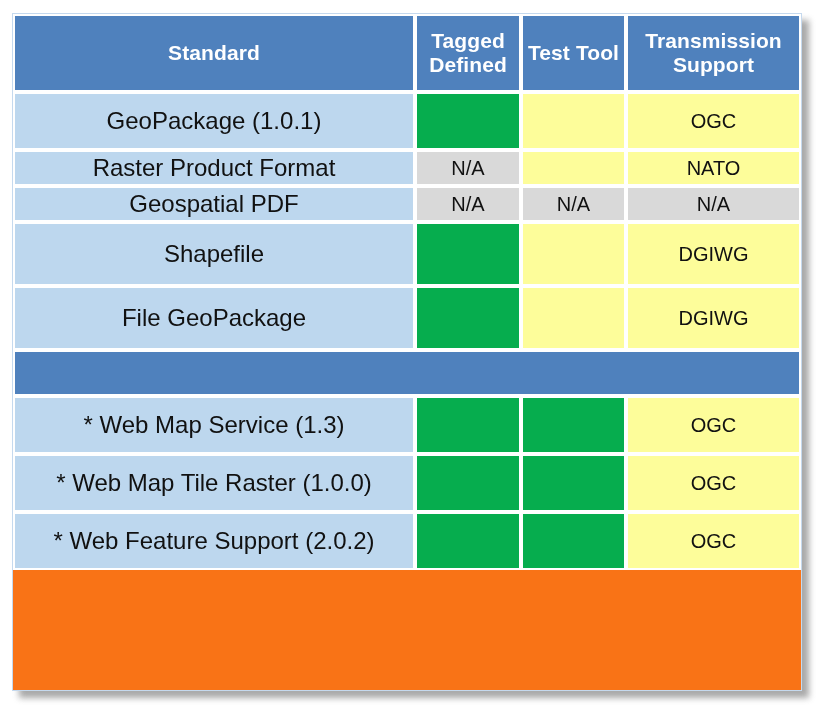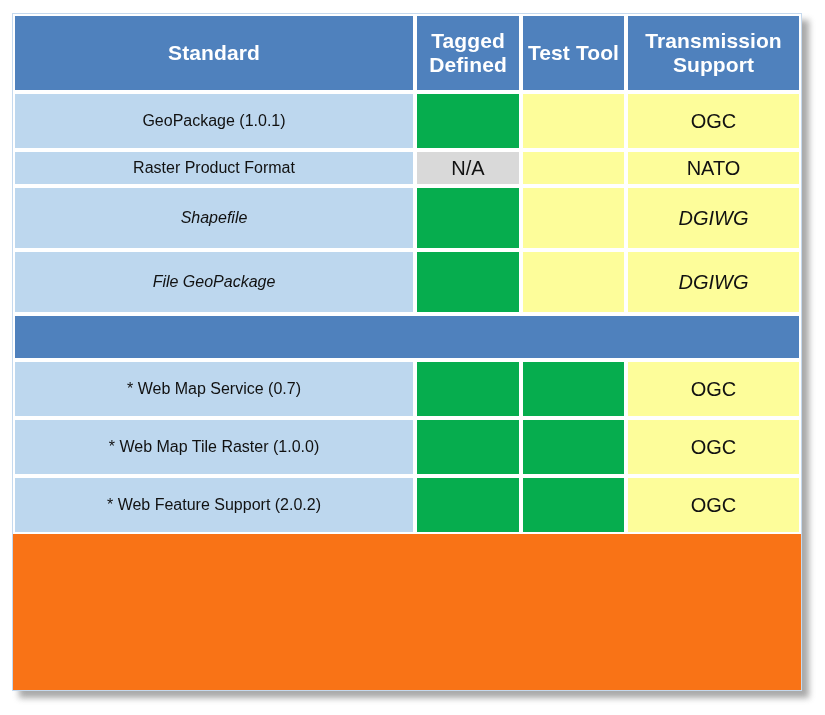--- a/index.html
+++ b/index.html
@@ -79,21 +79,21 @@
     font-size: 21px;
     height: 78px;
     letter-spacing: 0.1px;
   }
   tr.header-row th.h-standard { font-size: 21px; }
 
   
   td.name {
     background: #bdd7ee;
     color: #111111;
-    font-size: 16px;
+    font-size: 24px;
     padding: 0 8px;
   }
   td.v {
     font-size: 20px;
     color: #111111;
   }
   td.green  { background: #06ad4e; }
   td.yellow { background: #fdfd9a; }
   td.gray   { background: #d9d9d9; }
   td.blue   { background: #4f81bd; }
@@ -102,21 +102,21 @@
   tr.separator-row td {
     background: #4f81bd;
     height: 46px;
     border-left-color: #ffffff;
     border-right-color: #ffffff;
   }
 
   
   tr.r-tall td   { height: 58px; }
   tr.r-short td  { height: 36px; }
-  tr.r-xtall td  { height: 64px; font-style: italic; }
+  tr.r-xtall td  { height: 64px; }
 
   .na { font-size: 20px; color: #111111; }
 </style>
 </head>
 <body>
 
 <div id="page">
 
   <div id="table-shadow"></div>
 
@@ -151,37 +151,43 @@
             <td class="v green"></td>
             <td class="v yellow"></td>
             <td class="v yellow"><span class="">OGC</span></td>
           </tr>
           <tr class="r-short">
             <td class="name">Raster Product Format</td>
             <td class="v gray"><span class="na">N/A</span></td>
             <td class="v yellow"></td>
             <td class="v yellow"><span class="">NATO</span></td>
           </tr>
+          <tr class="r-short">
+            <td class="name">Geospatial PDF</td>
+            <td class="v gray"><span class="na">N/A</span></td>
+            <td class="v gray"><span class="na">N/A</span></td>
+            <td class="v gray"><span class="na">N/A</span></td>
+          </tr>
           <tr class="r-xtall">
             <td class="name">Shapefile</td>
             <td class="v green"></td>
             <td class="v yellow"></td>
             <td class="v yellow"><span class="">DGIWG</span></td>
           </tr>
           <tr class="r-xtall">
             <td class="name">File GeoPackage</td>
             <td class="v green"></td>
             <td class="v yellow"></td>
             <td class="v yellow"><span class="">DGIWG</span></td>
           </tr>
           <tr class="separator-row">
             <td colspan="4" class="blue"></td>
           </tr>
           <tr class="r-tall">
-            <td class="name">* Web Map Service (0.7)</td>
+            <td class="name">* Web Map Service (1.3)</td>
             <td class="v green"></td>
             <td class="v green"></td>
             <td class="v yellow"><span class="">OGC</span></td>
           </tr>
           <tr class="r-tall">
             <td class="name">* Web Map Tile Raster (1.0.0)</td>
             <td class="v green"></td>
             <td class="v green"></td>
             <td class="v yellow"><span class="">OGC</span></td>
           </tr>

